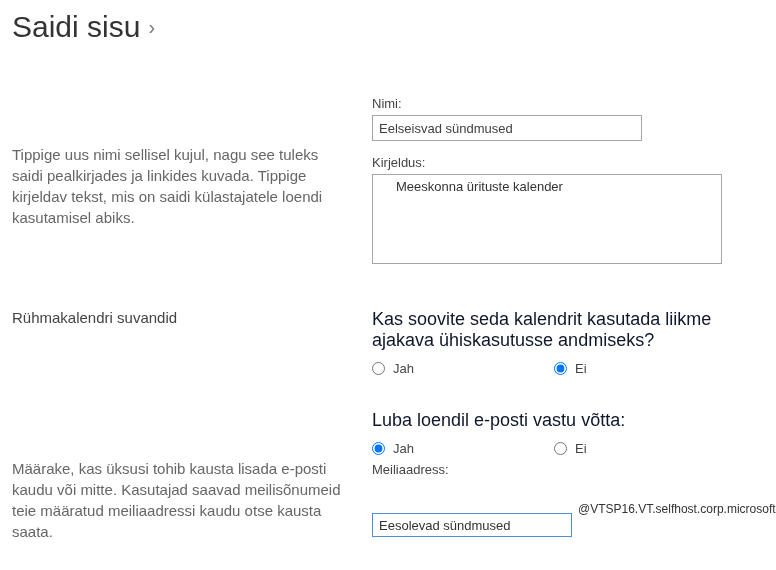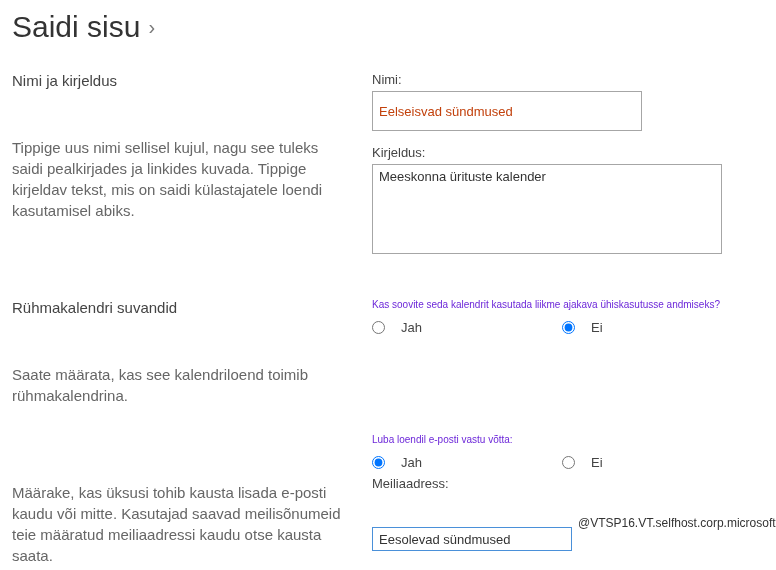--- a/index.html
+++ b/index.html
@@ -9,21 +9,21 @@
       color: #444;
       background: #fff;
       width: 776px;
       height: 570px;
       padding: 10px 12px;
     }
     .breadcrumb {
       font-size: 30px;
       font-weight: 300;
       color: #333;
-      margin-bottom: 28px;
+      margin-bottom: 52px;
       display: flex;
       align-items: center;
       gap: 8px;
     }
     .breadcrumb .crumb-link { color: #333; }
     .breadcrumb .sep { color: #777; font-size: 20px; }
     .breadcrumb .current { color: #666; }
     .content {
       display: flex;
       flex-direction: column;
@@ -55,48 +55,48 @@
     .field-label {
       font-size: 13px;
       color: #444;
       margin-bottom: 4px;
       display: block;
     }
     .text-input {
       width: 270px;
       height: 24px;
       border: 1px solid #a6a6a6;
-      padding: 19px 6px;
-      font-family: inherit;
-      font-size: 13px;
-      color: #c2410c;
+      padding: 12px 6px;
+      font-family: inherit;
+      font-size: 13px;
+      color: #404040;
     }
     .textarea-input {
       width: 350px;
       height: 90px;
       border: 1px solid #a6a6a6;
-      padding: 4px 6px;
+      padding: 4px 23px;
       font-family: inherit;
       font-size: 13px;
       color: #333;
       resize: none;
     }
     .right-question {
-      font-size: 10px;
-      color: #6d28d9;
+      font-size: 18px;
+      color: #0f172a;
       margin-bottom: 10px;
     }
     .radio-row {
       display: flex;
       gap: 140px;
       margin-bottom: 6px;
     }
     .radio-opt {
       display: flex;
-      gap: 16px;
+      gap: 8px;
       font-size: 13px;
       color: #444;
       cursor: pointer;
     }
     .radio-opt input { margin: 0; }
     .field-group { margin-bottom: 14px; }
     .email-row {
       display: flex;
       align-items: center;
       gap: 6px;
@@ -142,39 +142,37 @@
 
 <div class="breadcrumb">
   <span class="crumb-link">Saidi sisu</span>
   <span class="sep">›</span>
 </div>
 
 <div class="content">
 
   <div class="section">
     <div class="section-left">
-      <div class="section-title">Nimi ja kirjeldus</div>
       <div class="section-desc">Tippige uus nimi sellisel kujul, nagu see tuleks saidi pealkirjades ja linkides kuvada. Tippige kirjeldav tekst, mis on saidi külastajatele loendi kasutamisel abiks.</div>
     </div>
     <div class="section-right">
       <div class="field-group">
         <label class="field-label">Nimi:</label>
         <input class="text-input" type="text" value="Eelseisvad sündmused" style="">
       </div>
       <div class="field-group">
         <label class="field-label">Kirjeldus:</label>
         <textarea class="textarea-input" style="">Meeskonna ürituste kalender</textarea>
       </div>
     </div>
   </div>
 
   <div class="section">
     <div class="section-left">
       <div class="section-title">Rühmakalendri suvandid</div>
-      <div class="section-desc">Saate määrata, kas see kalendriloend toimib rühmakalendrina.</div>
     </div>
     <div class="section-right">
       <div class="right-question">Kas soovite seda kalendrit kasutada liikme ajakava ühiskasutusse andmiseks?</div>
       <div class="radio-row">
         <label class="radio-opt">
           <input type="radio" name="groupcal" style="">
           <span>Jah</span>
         </label>
         <label class="radio-opt">
           <input type="radio" name="groupcal" checked="" style="">

